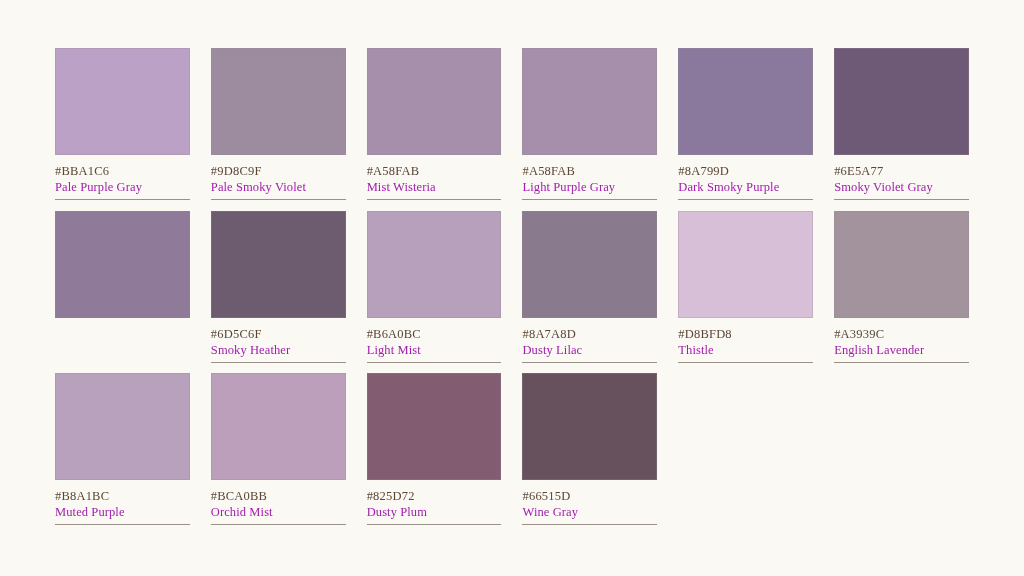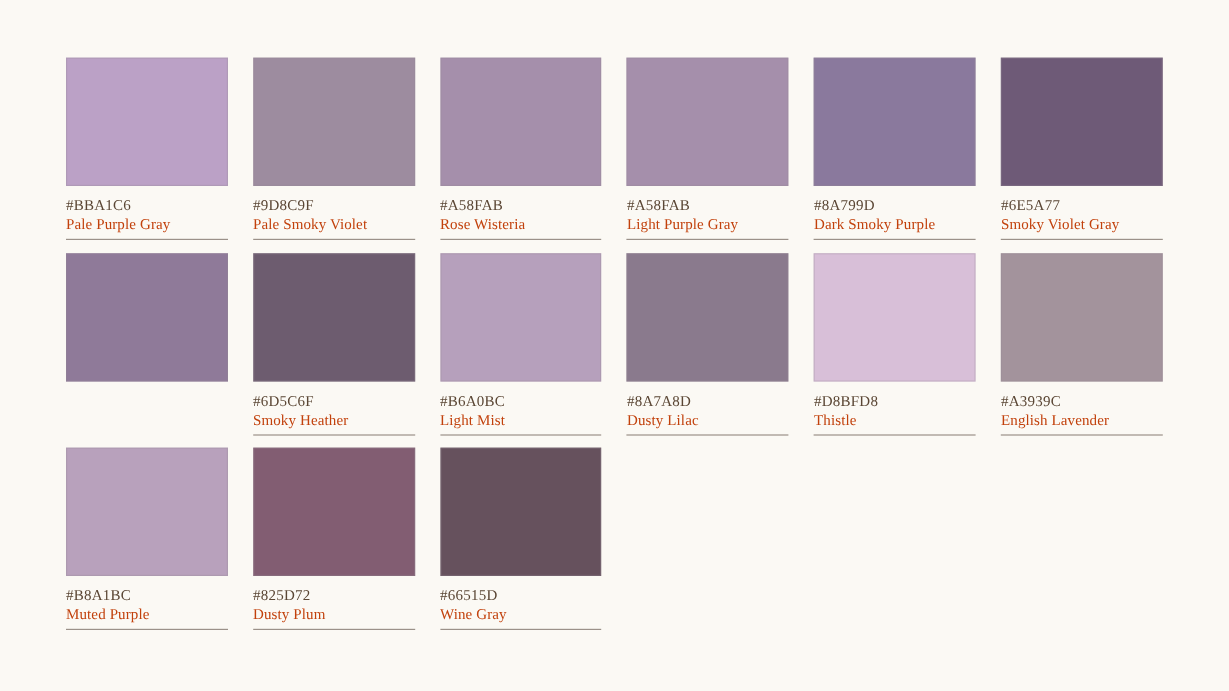--- a/index.html
+++ b/index.html
@@ -42,21 +42,21 @@
   }
   .swatch-hex {
     font-size: 12.5px;
     color: #5A4634;
     line-height: 15px;
     letter-spacing: 0.2px;
     white-space: nowrap;
   }
   .swatch-name {
     font-size: 12.5px;
-    color: #c2410c;
+    color: #a21caf;
     line-height: 16px;
     letter-spacing: 0.1px;
     white-space: nowrap;
     font-family: Liberation Serif, serif;
   }
 </style>
 </head>
 <body>
 
 <div class="palette">
@@ -71,21 +71,21 @@
       <div class="swatch-chip" style="background-color: rgb(157, 140, 159);"></div>
       <div class="swatch-meta">
         <div class="swatch-hex">#9D8C9F</div>
         <div class="swatch-name">Pale Smoky Violet</div>
       </div>
     </div>
     <div class="swatch-cell">
       <div class="swatch-chip" style="background-color: rgb(165, 143, 171);"></div>
       <div class="swatch-meta">
         <div class="swatch-hex">#A58FAB</div>
-        <div class="swatch-name">Rose Wisteria</div>
+        <div class="swatch-name">Mist Wisteria</div>
       </div>
     </div>
     <div class="swatch-cell">
       <div class="swatch-chip" style="background-color: rgb(165, 143, 171);"></div>
       <div class="swatch-meta">
         <div class="swatch-hex">#A58FAB</div>
         <div class="swatch-name">Light Purple Gray</div>
       </div>
     </div>
     <div class="swatch-cell">
@@ -141,20 +141,27 @@
       </div>
     </div>
     <div class="swatch-cell">
       <div class="swatch-chip" style="background-color: rgb(184, 161, 188);"></div>
       <div class="swatch-meta">
         <div class="swatch-hex">#B8A1BC</div>
         <div class="swatch-name">Muted Purple</div>
       </div>
     </div>
     <div class="swatch-cell">
+      <div class="swatch-chip" style="background-color: rgb(188, 160, 187);"></div>
+      <div class="swatch-meta">
+        <div class="swatch-hex">#BCA0BB</div>
+        <div class="swatch-name">Orchid Mist</div>
+      </div>
+    </div>
+    <div class="swatch-cell">
       <div class="swatch-chip" style="background-color: rgb(130, 93, 114);"></div>
       <div class="swatch-meta">
         <div class="swatch-hex">#825D72</div>
         <div class="swatch-name">Dusty Plum</div>
       </div>
     </div>
     <div class="swatch-cell">
       <div class="swatch-chip" style="background-color: rgb(102, 81, 93);"></div>
       <div class="swatch-meta">
         <div class="swatch-hex">#66515D</div>

